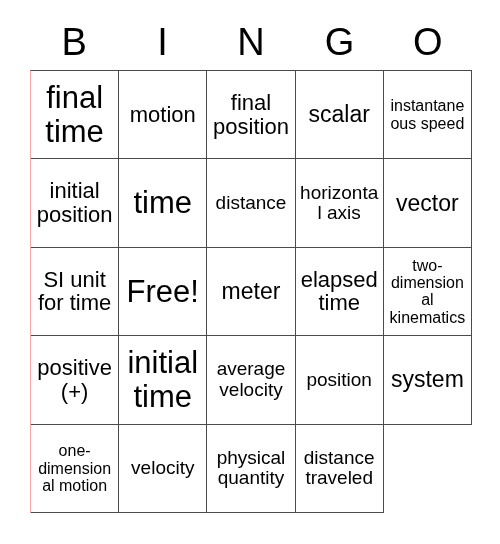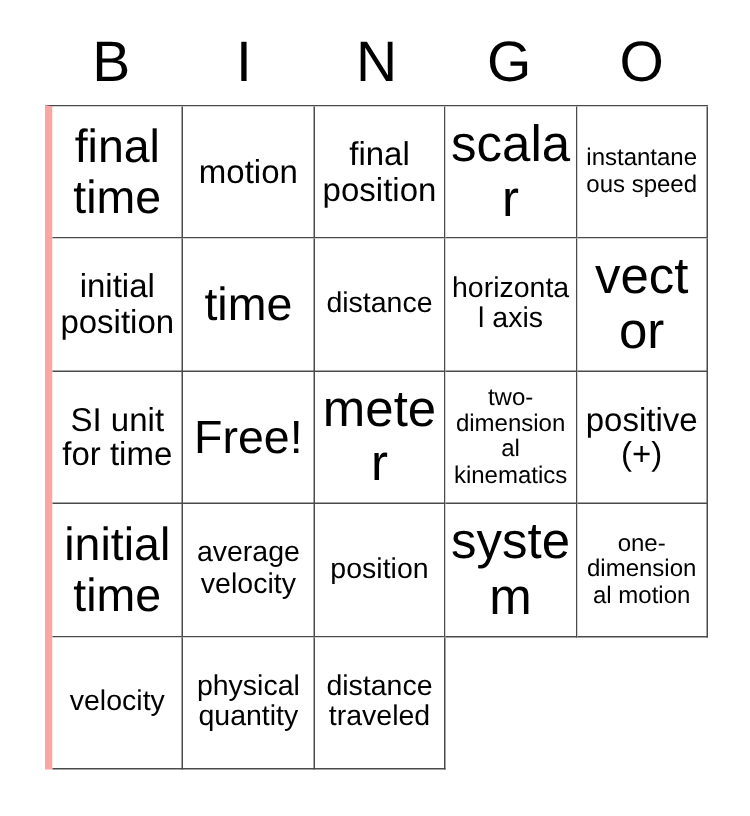--- a/index.html
+++ b/index.html
@@ -47,21 +47,21 @@
 
   
   #grid {
     position: absolute;
     left: 30px;
     top: 70px;
     width: 442px;
     height: 443px;
     box-sizing: border-box;
     border-top: 1px solid #4a4a4a;
-    border-left: 5px solid #fca5a5;
+    border-left: 1px solid #fca5a5;
     display: grid;
     grid-template-columns: repeat(5, 1fr);
     grid-template-rows: repeat(5, 1fr);
     background: #ffffff;
   }
 
   .cell {
     box-sizing: border-box;
     border-right: 1px solid #4a4a4a;
     border-bottom: 1px solid #4a4a4a;
@@ -78,21 +78,21 @@
     display: block;
     width: 100%;
     line-height: 1.08;
     word-wrap: break-word;
     overflow-wrap: break-word;
     hyphens: none;
   }
 
   
   .fs-xl   { font-size: 31px; }
-  .fs-lg   { font-size: 34px; }
+  .fs-lg   { font-size: 23px; }
   .fs-md   { font-size: 22px; }
   .fs-sm   { font-size: 19px; text-align: center; }
   .fs-xxs  { font-size: 16px; }
 </style>
 </head>
 <body>
 
 <div id="card">
 
   <div id="header">
@@ -137,20 +137,23 @@
       <div class="cell">
         <span class="cell-text fs-md">SI unit for time</span>
       </div>
       <div class="cell">
         <span class="cell-text fs-xl">Free!</span>
       </div>
       <div class="cell">
         <span class="cell-text fs-lg">meter</span>
       </div>
       <div class="cell">
+        <span class="cell-text fs-md">elapsed time</span>
+      </div>
+      <div class="cell">
         <span class="cell-text fs-xxs">two-dimensional kinematics</span>
       </div>
       <div class="cell">
         <span class="cell-text fs-md">positive (+)</span>
       </div>
       <div class="cell">
         <span class="cell-text fs-xl">initial time</span>
       </div>
       <div class="cell">
         <span class="cell-text fs-sm">average velocity</span>

